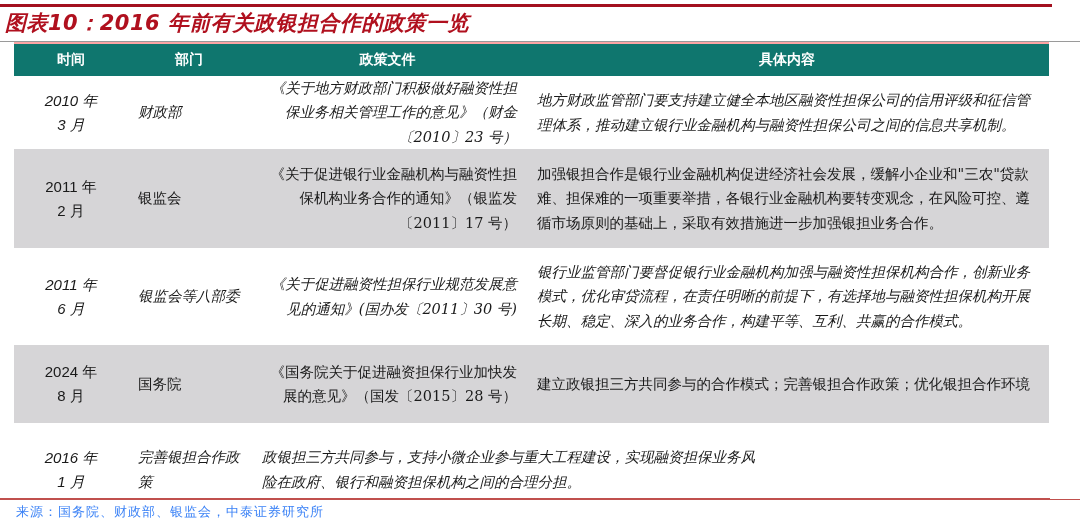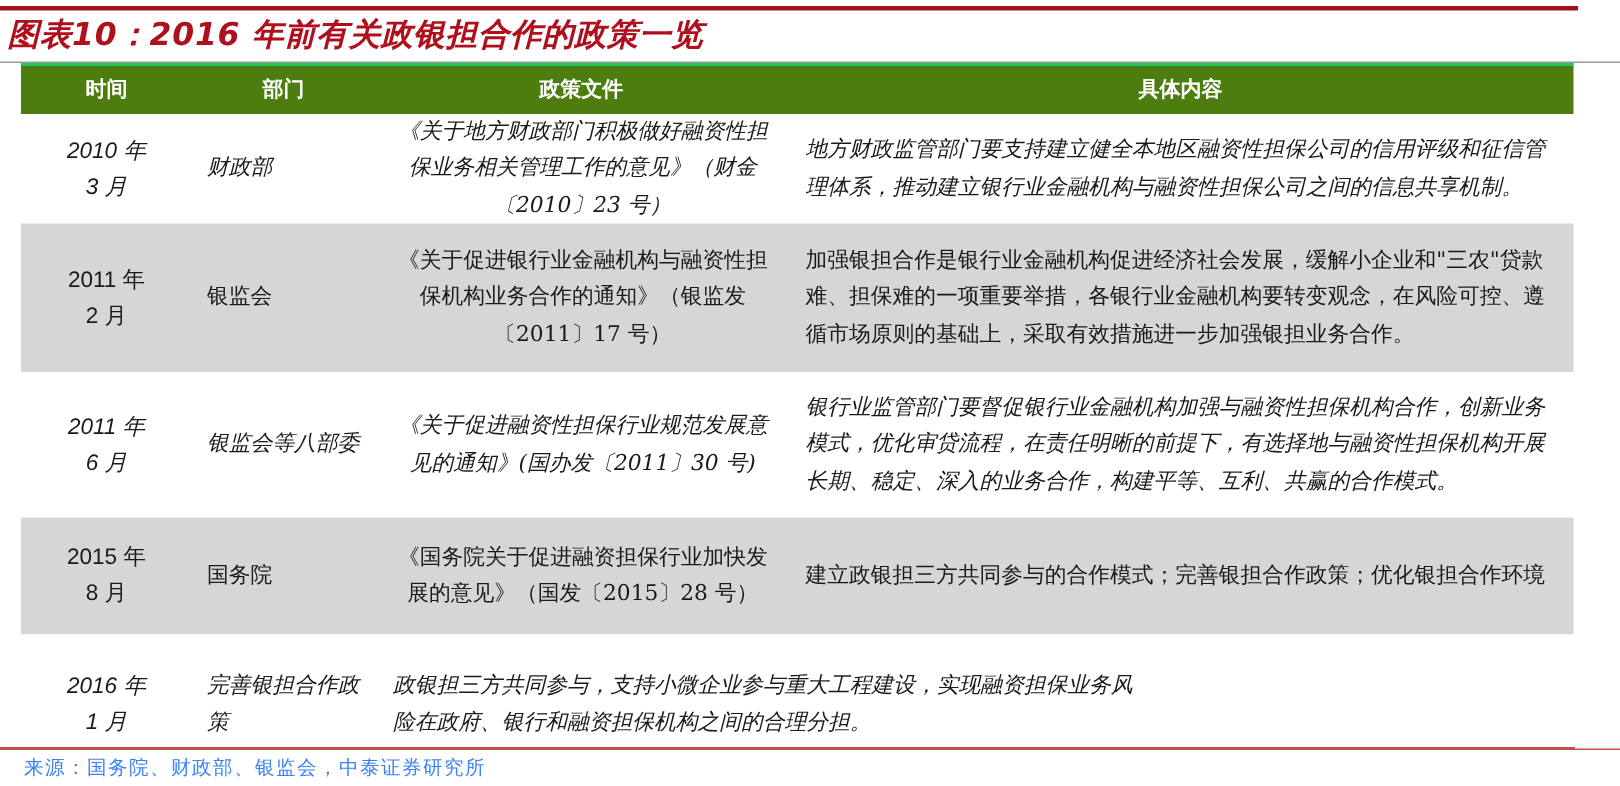--- a/index.html
+++ b/index.html
@@ -3,33 +3,33 @@
 <meta charset="utf-8">
 <style>
   html, body { margin:0; padding:0; background:#ffffff; }
   body { width:1080px; height:524px; position:relative; overflow:hidden;
          font-family:"DejaVu Serif", "Liberation Serif", serif; color:#1a1a1a; }
   .top-rule { position:absolute; left:0; top:4px; width:1052px; height:3px; background:#a3101f; }
   .title { position:absolute; left:5px; top:9px; font-family:"DejaVu Sans", "Liberation Sans", sans-serif;
            font-weight:bold; font-style:italic; font-size:21px; color:#b0101e; letter-spacing:0.5px; white-space:nowrap; }
   .title-rule { position:absolute; left:0; top:41px; width:1080px; height:1px; background:#9a9a9a; }
   .table { position:absolute; left:14px; top:42px; width:1035px; }
-  .header { display:flex; height:34px; background:#4d7c0f; border-top:2px solid #22c55e; box-sizing:border-box; }
+  .header { display:flex; height:34px; background:#0f766e; border-top:2px solid #fca5a5; box-sizing:border-box; }
   .header div { color:#ffffff; font-weight:bold; font-size:14px; display:flex; align-items:center; justify-content:center; }
   .row { display:flex; box-sizing:border-box; }
   .row.alt { background:#d6d5d7; }
   .row.white { background:#ffffff;font-style:italic; }
   .c-time { width:114px; }
   .c-dept { width:122px; }
   .c-doc { width:275px; }
   .c-content { width:524px; }
   .cell { box-sizing:border-box; display:flex; align-items:center; font-size:14.5px; line-height:24.5px; }
   .cell.time { justify-content:center; text-align:center; font-family:"Liberation Sans", "DejaVu Sans", sans-serif; font-size:15px; line-height:24px; }
   .cell.dept { padding-left:10px; }
-  .cell.doc { padding-left:10px; padding-right:8px; text-align:center; justify-content:center; }
+  .cell.doc { padding-left:10px; padding-right:8px; text-align:right; justify-content:center; }
   .cell.content { padding-left:12px; padding-right:6px; }
   .bottom-rule { position:absolute; left:0; top:498px; width:1050px; height:2px; background:#c0504d; }
   .bottom-rule-thin { position:absolute; left:1050px; top:499px; width:30px; height:1px; background:#c0504d; }
   .source { position:absolute; left:16px; top:503px; font-size:13px; color:#3b82f6; white-space:nowrap; letter-spacing:1px; }
 </style>
 </head>
 <body>
 
 <div class="top-rule"></div>
 <div class="title">图表10：2016 年前有关政银担合作的政策一览</div>
@@ -75,21 +75,21 @@
         </div>
     </div>
     <div class="cell dept c-dept">银监会等八部委</div>
     <div class="cell doc c-doc">《关于促进融资性担保行业规范发展意见的通知》(国办发〔2011〕30 号)</div>
     <div class="cell content c-content">银行业监管部门要督促银行业金融机构加强与融资性担保机构合作，创新业务模式，优化审贷流程，在责任明晰的前提下，有选择地与融资性担保机构开展长期、稳定、深入的业务合作，构建平等、互利、共赢的合作模式。</div>
   </div>
 
   <div class="row alt" style="height:78px;">
     <div class="cell time c-time">
       <div>
-          <div>2015 年</div>
+          <div>2024 年</div>
           <div>8 月</div>
         </div>
     </div>
     <div class="cell dept c-dept">国务院</div>
     <div class="cell doc c-doc">《国务院关于促进融资担保行业加快发展的意见》（国发〔2015〕28 号）</div>
     <div class="cell content c-content">建立政银担三方共同参与的合作模式；完善银担合作政策；优化银担合作环境</div>
   </div>
 
   <div class="row white" style="height:93px;">
     <div class="cell time c-time">

